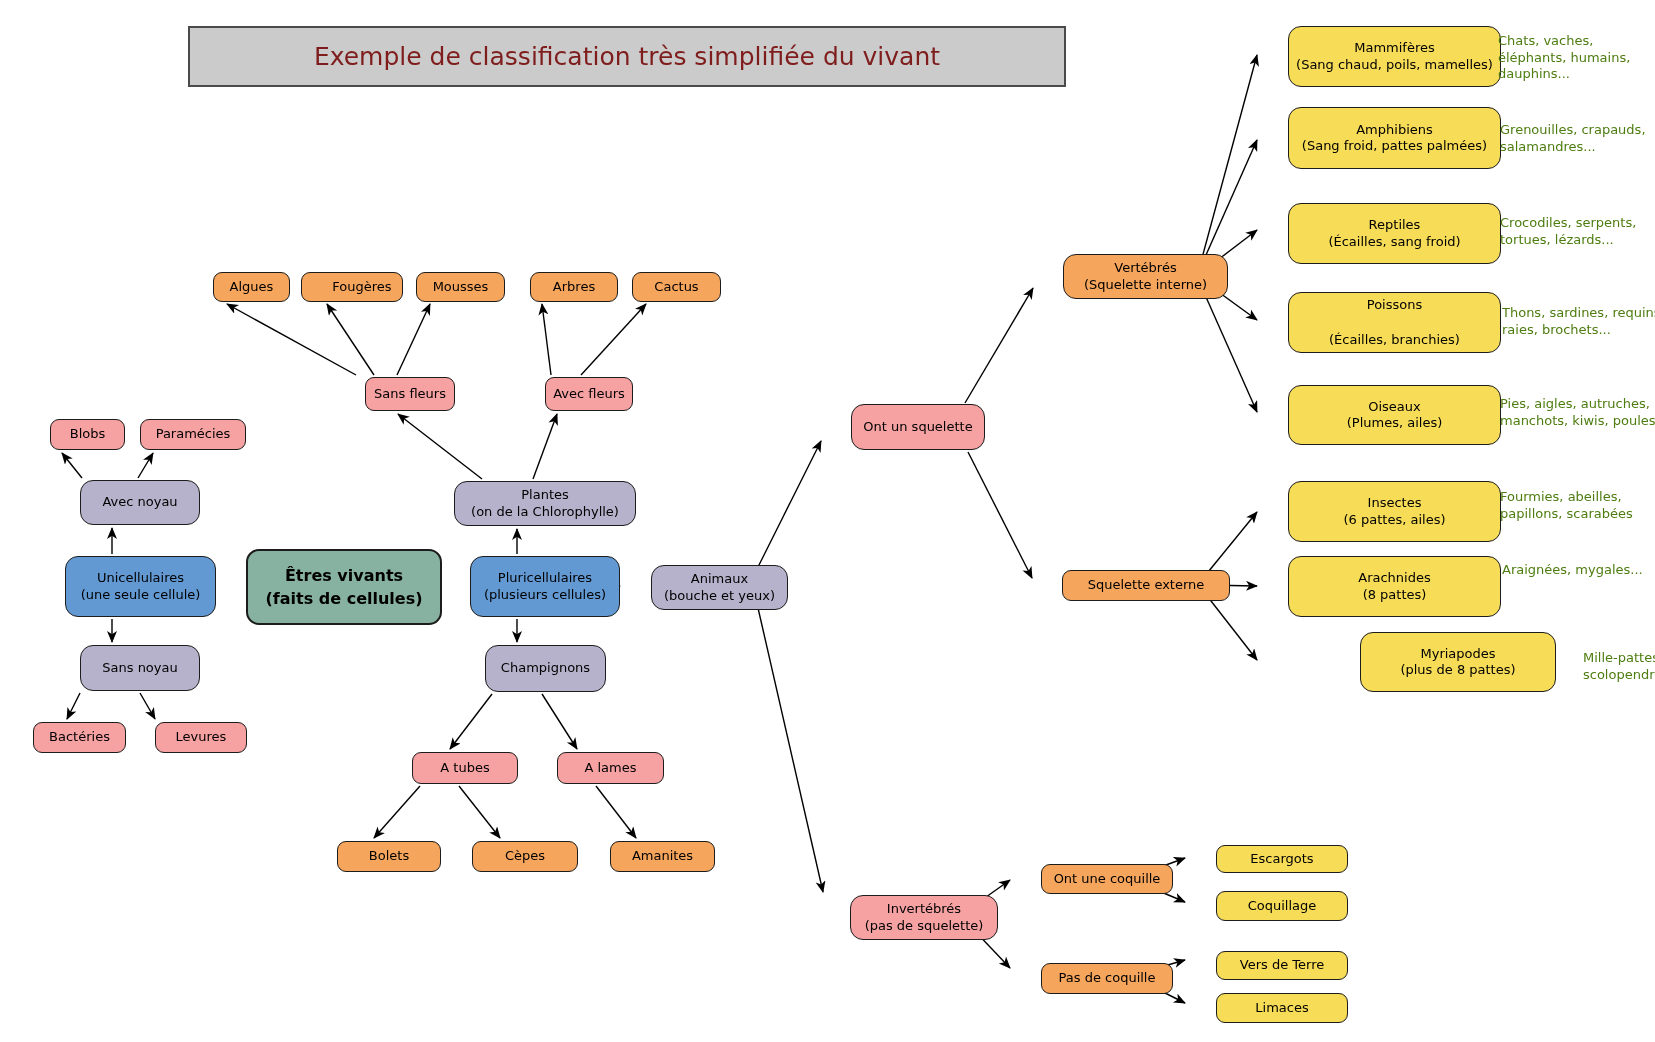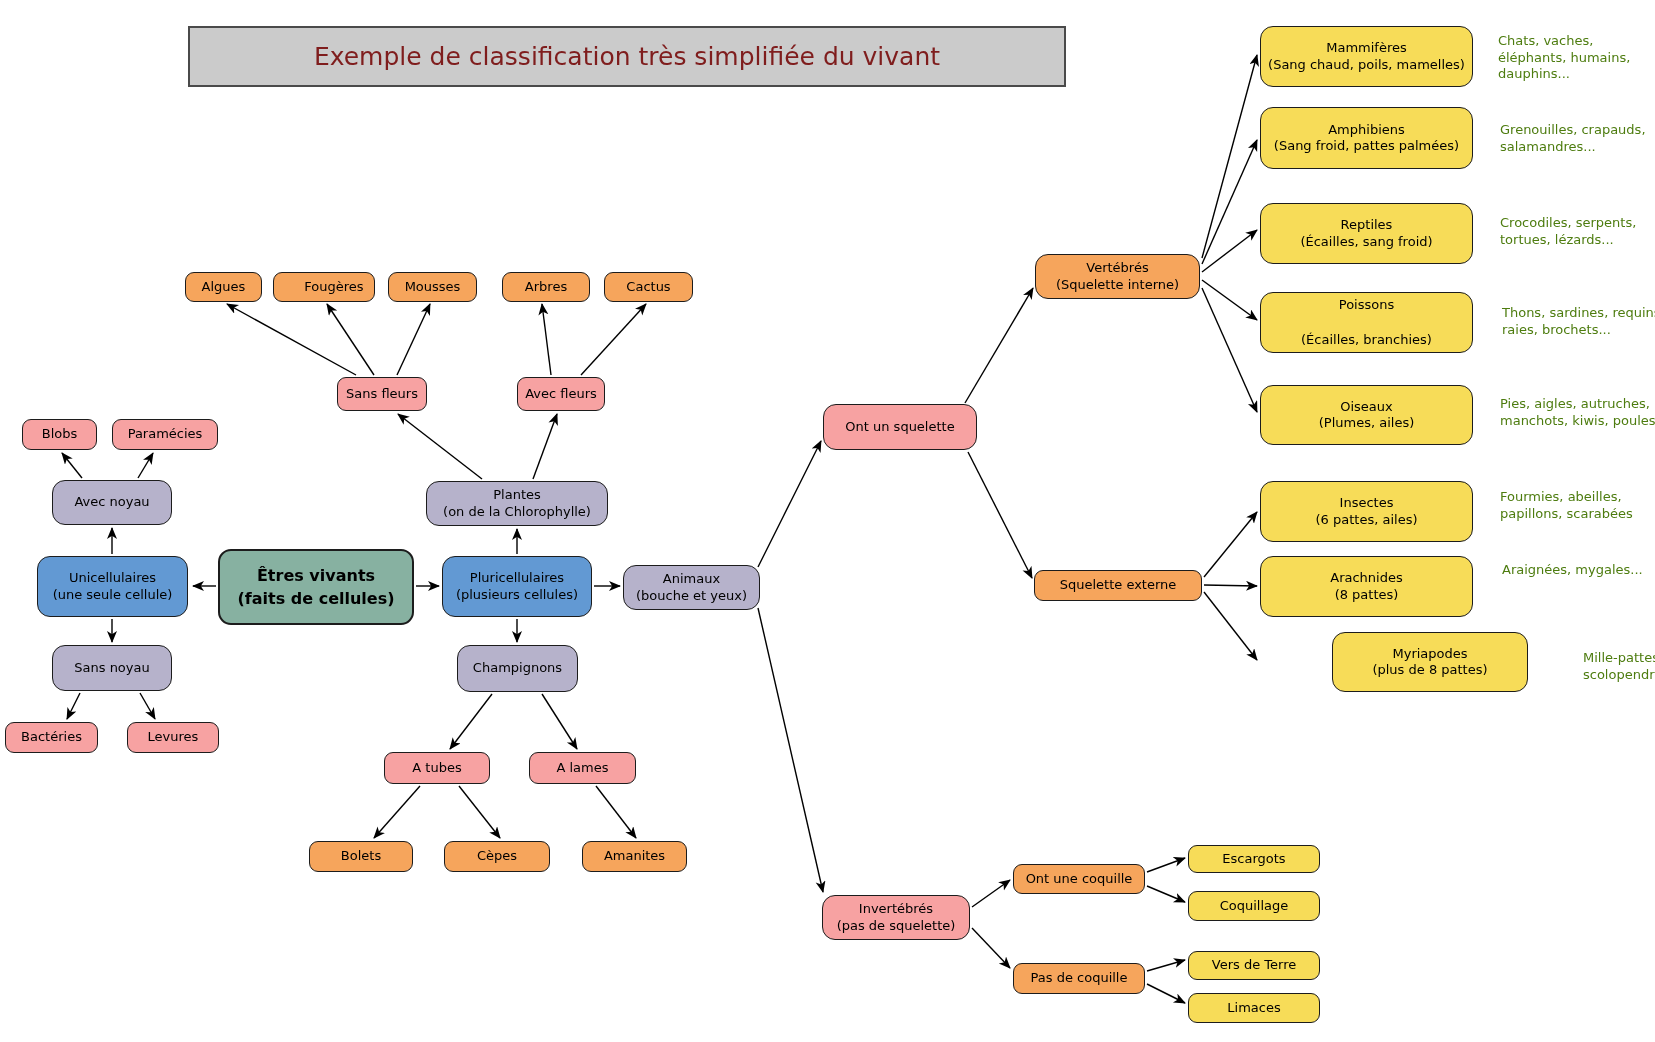--- a/index.html
+++ b/index.html
@@ -19,20 +19,21 @@
     font-size:25px;color:#7f1d1d;box-sizing:border-box;
   }
   .node{
     position:absolute;
     border:1.6px solid #1c1c1c;
     border-radius:9px;
     display:flex;flex-direction:column;align-items:center;justify-content:center;
     text-align:center;box-sizing:border-box;
     font-size:13px;color:#000;line-height:1.25;
     padding:1px 4px;
+    margin-left:28px;
   }
   .node.big{border-radius:13px;}
   .node.bold{font-weight:bold;font-size:16px;border-width:2px;line-height:1.45;}
   .annotation{
     position:absolute;font-size:13px;color:#4d7c0f;line-height:1.28;
     text-align:left;white-space:nowrap;
   }
 </style>
 </head>
 <body>
@@ -160,21 +161,21 @@
     </div>
     <div class="node" style="left: 309px; top: 841px; width: 104px; height: 31px; background: rgb(246, 165, 92);">
       <div>Bolets</div>
     </div>
     <div class="node" style="left: 444px; top: 841px; width: 106px; height: 31px; background: rgb(246, 165, 92);">
       <div>Cèpes</div>
     </div>
     <div class="node" style="left: 582px; top: 841px; width: 105px; height: 31px; background: rgb(246, 165, 92);">
       <div>Amanites</div>
     </div>
-    <div class="node big" style="left: 823px; top: 404px; width: 154px; height: 46px; background: rgb(247, 162, 162);">
+    <div class="node big" style="left: 823px; top: 404px; width: 134px; height: 46px; background: rgb(247, 162, 162);">
       <div>Ont un squelette</div>
     </div>
     <div class="node big" style="left: 1035px; top: 254px; width: 165px; height: 45px; background: rgb(246, 165, 92);">
       <div>Vertébrés</div>
       <div>(Squelette interne)</div>
     </div>
     <div class="node" style="left: 1034px; top: 570px; width: 168px; height: 31px; background: rgb(246, 165, 92);">
       <div>Squelette externe</div>
     </div>
     <div class="node big" style="left: 1260px; top: 26px; width: 213px; height: 61px; background: rgb(247, 220, 88);">

